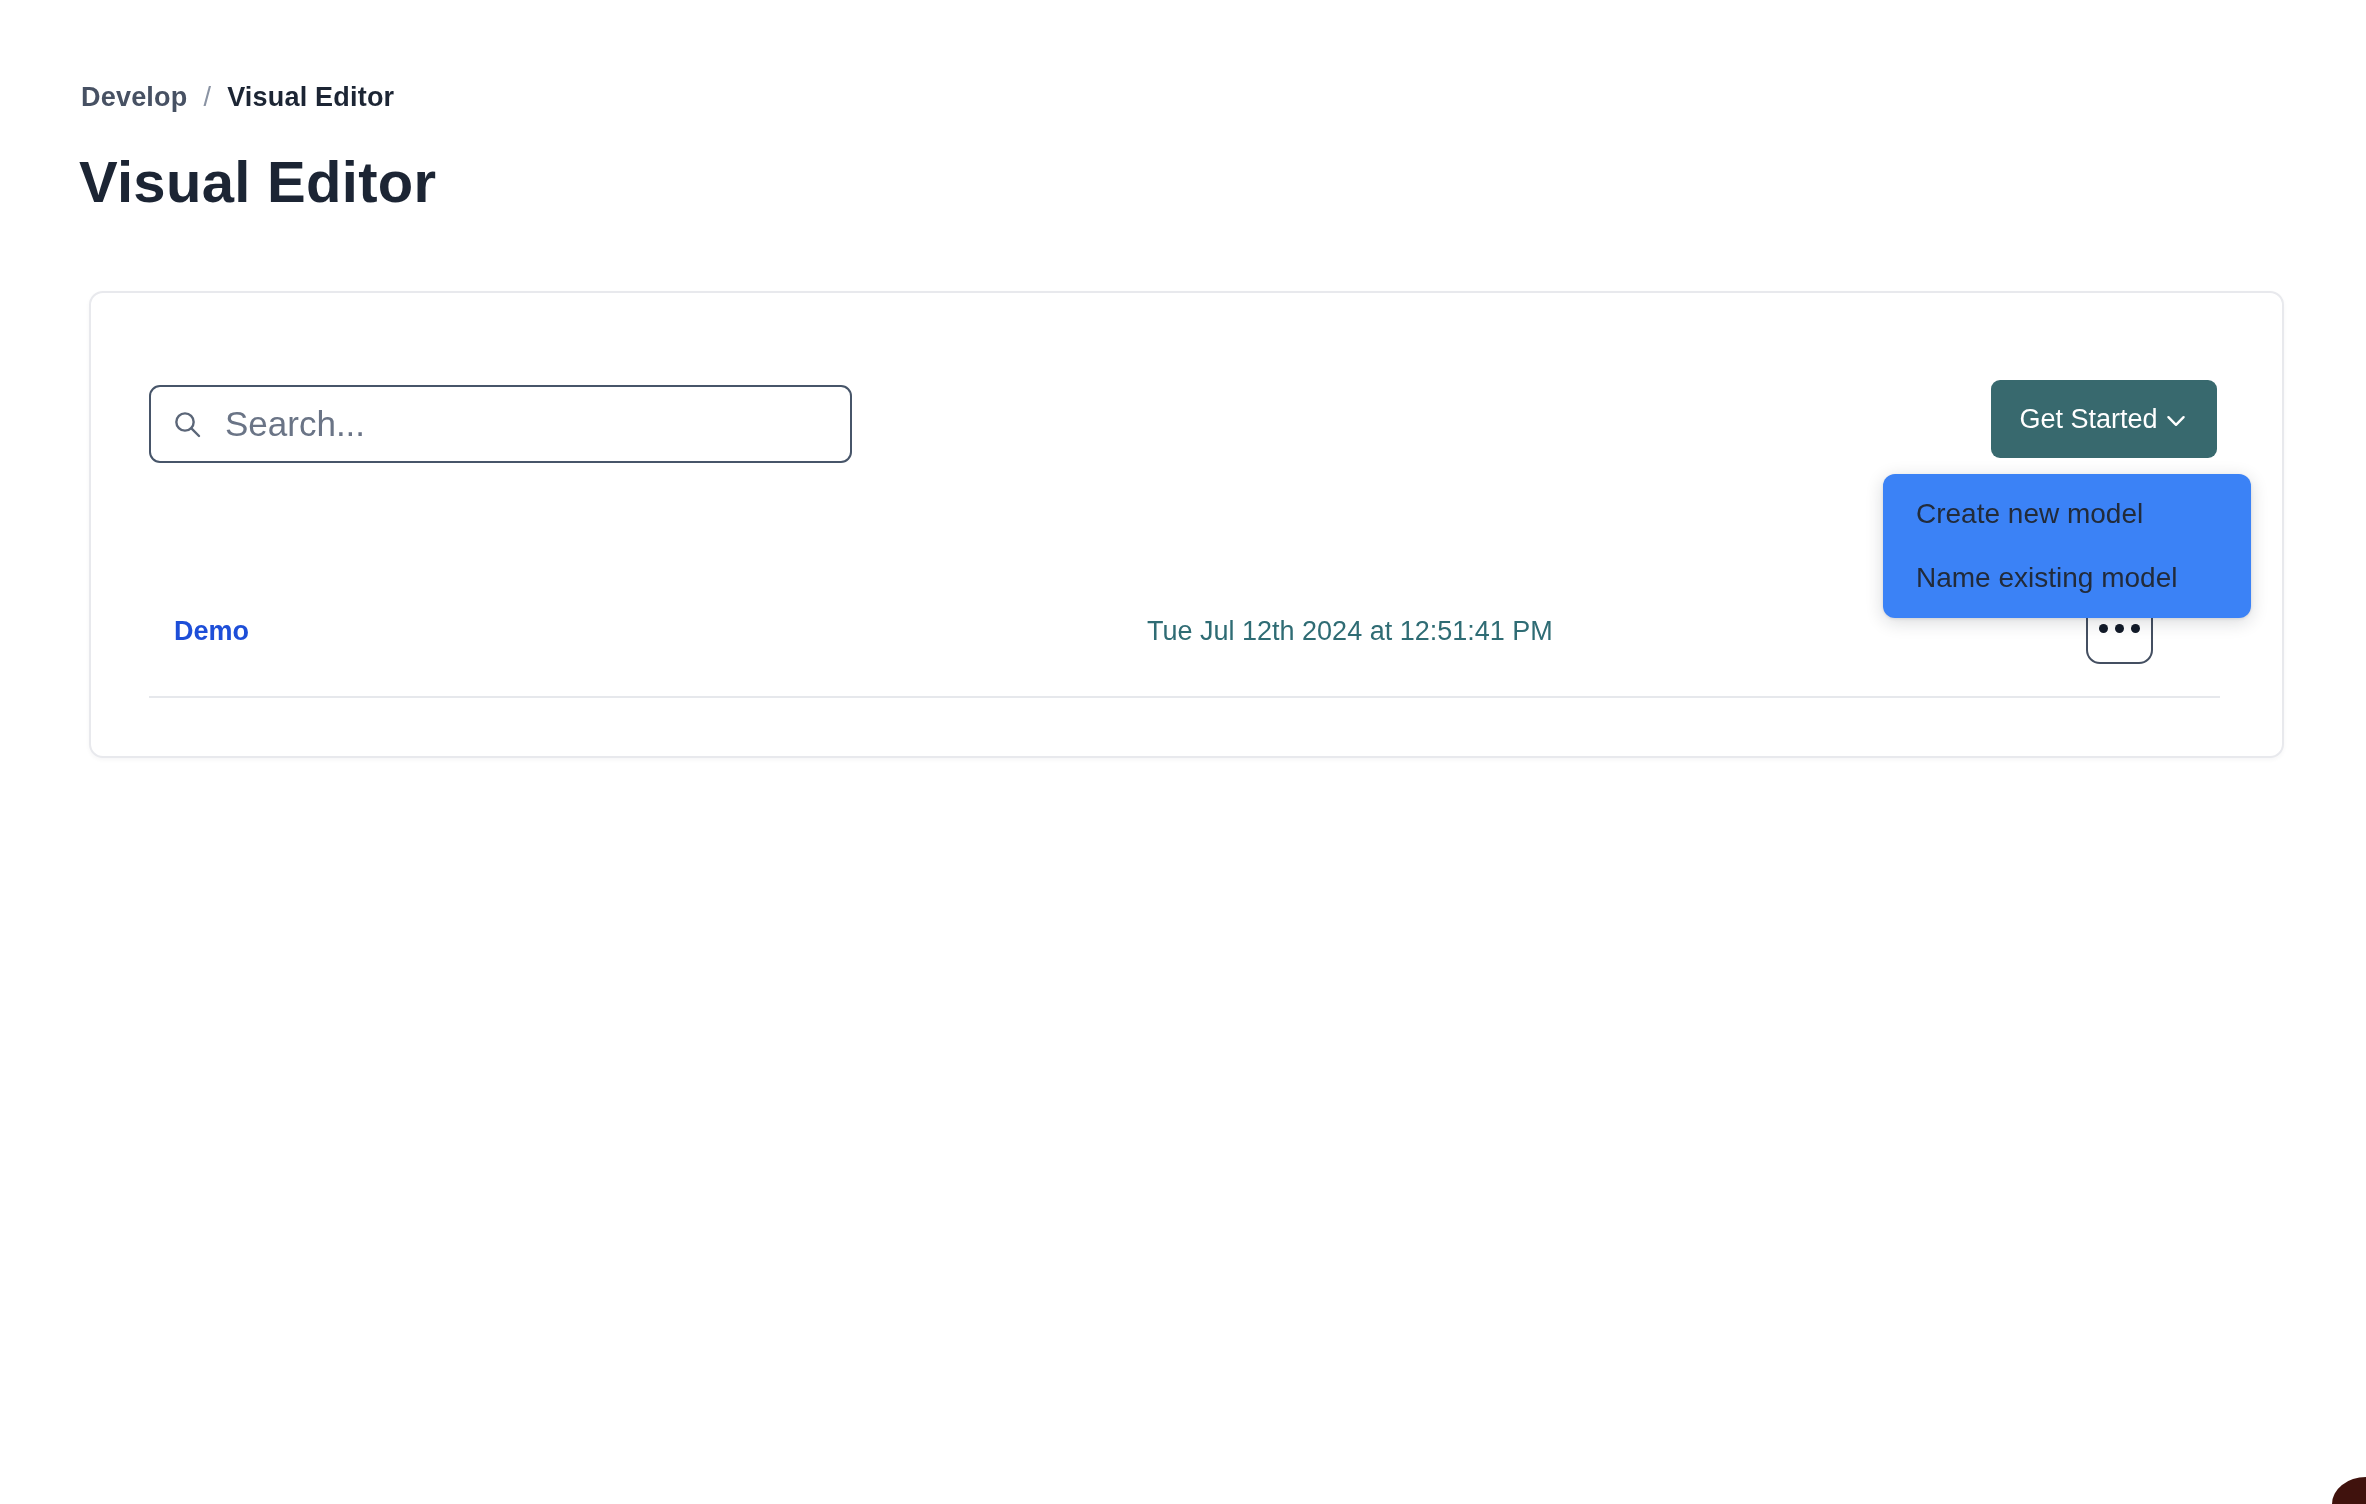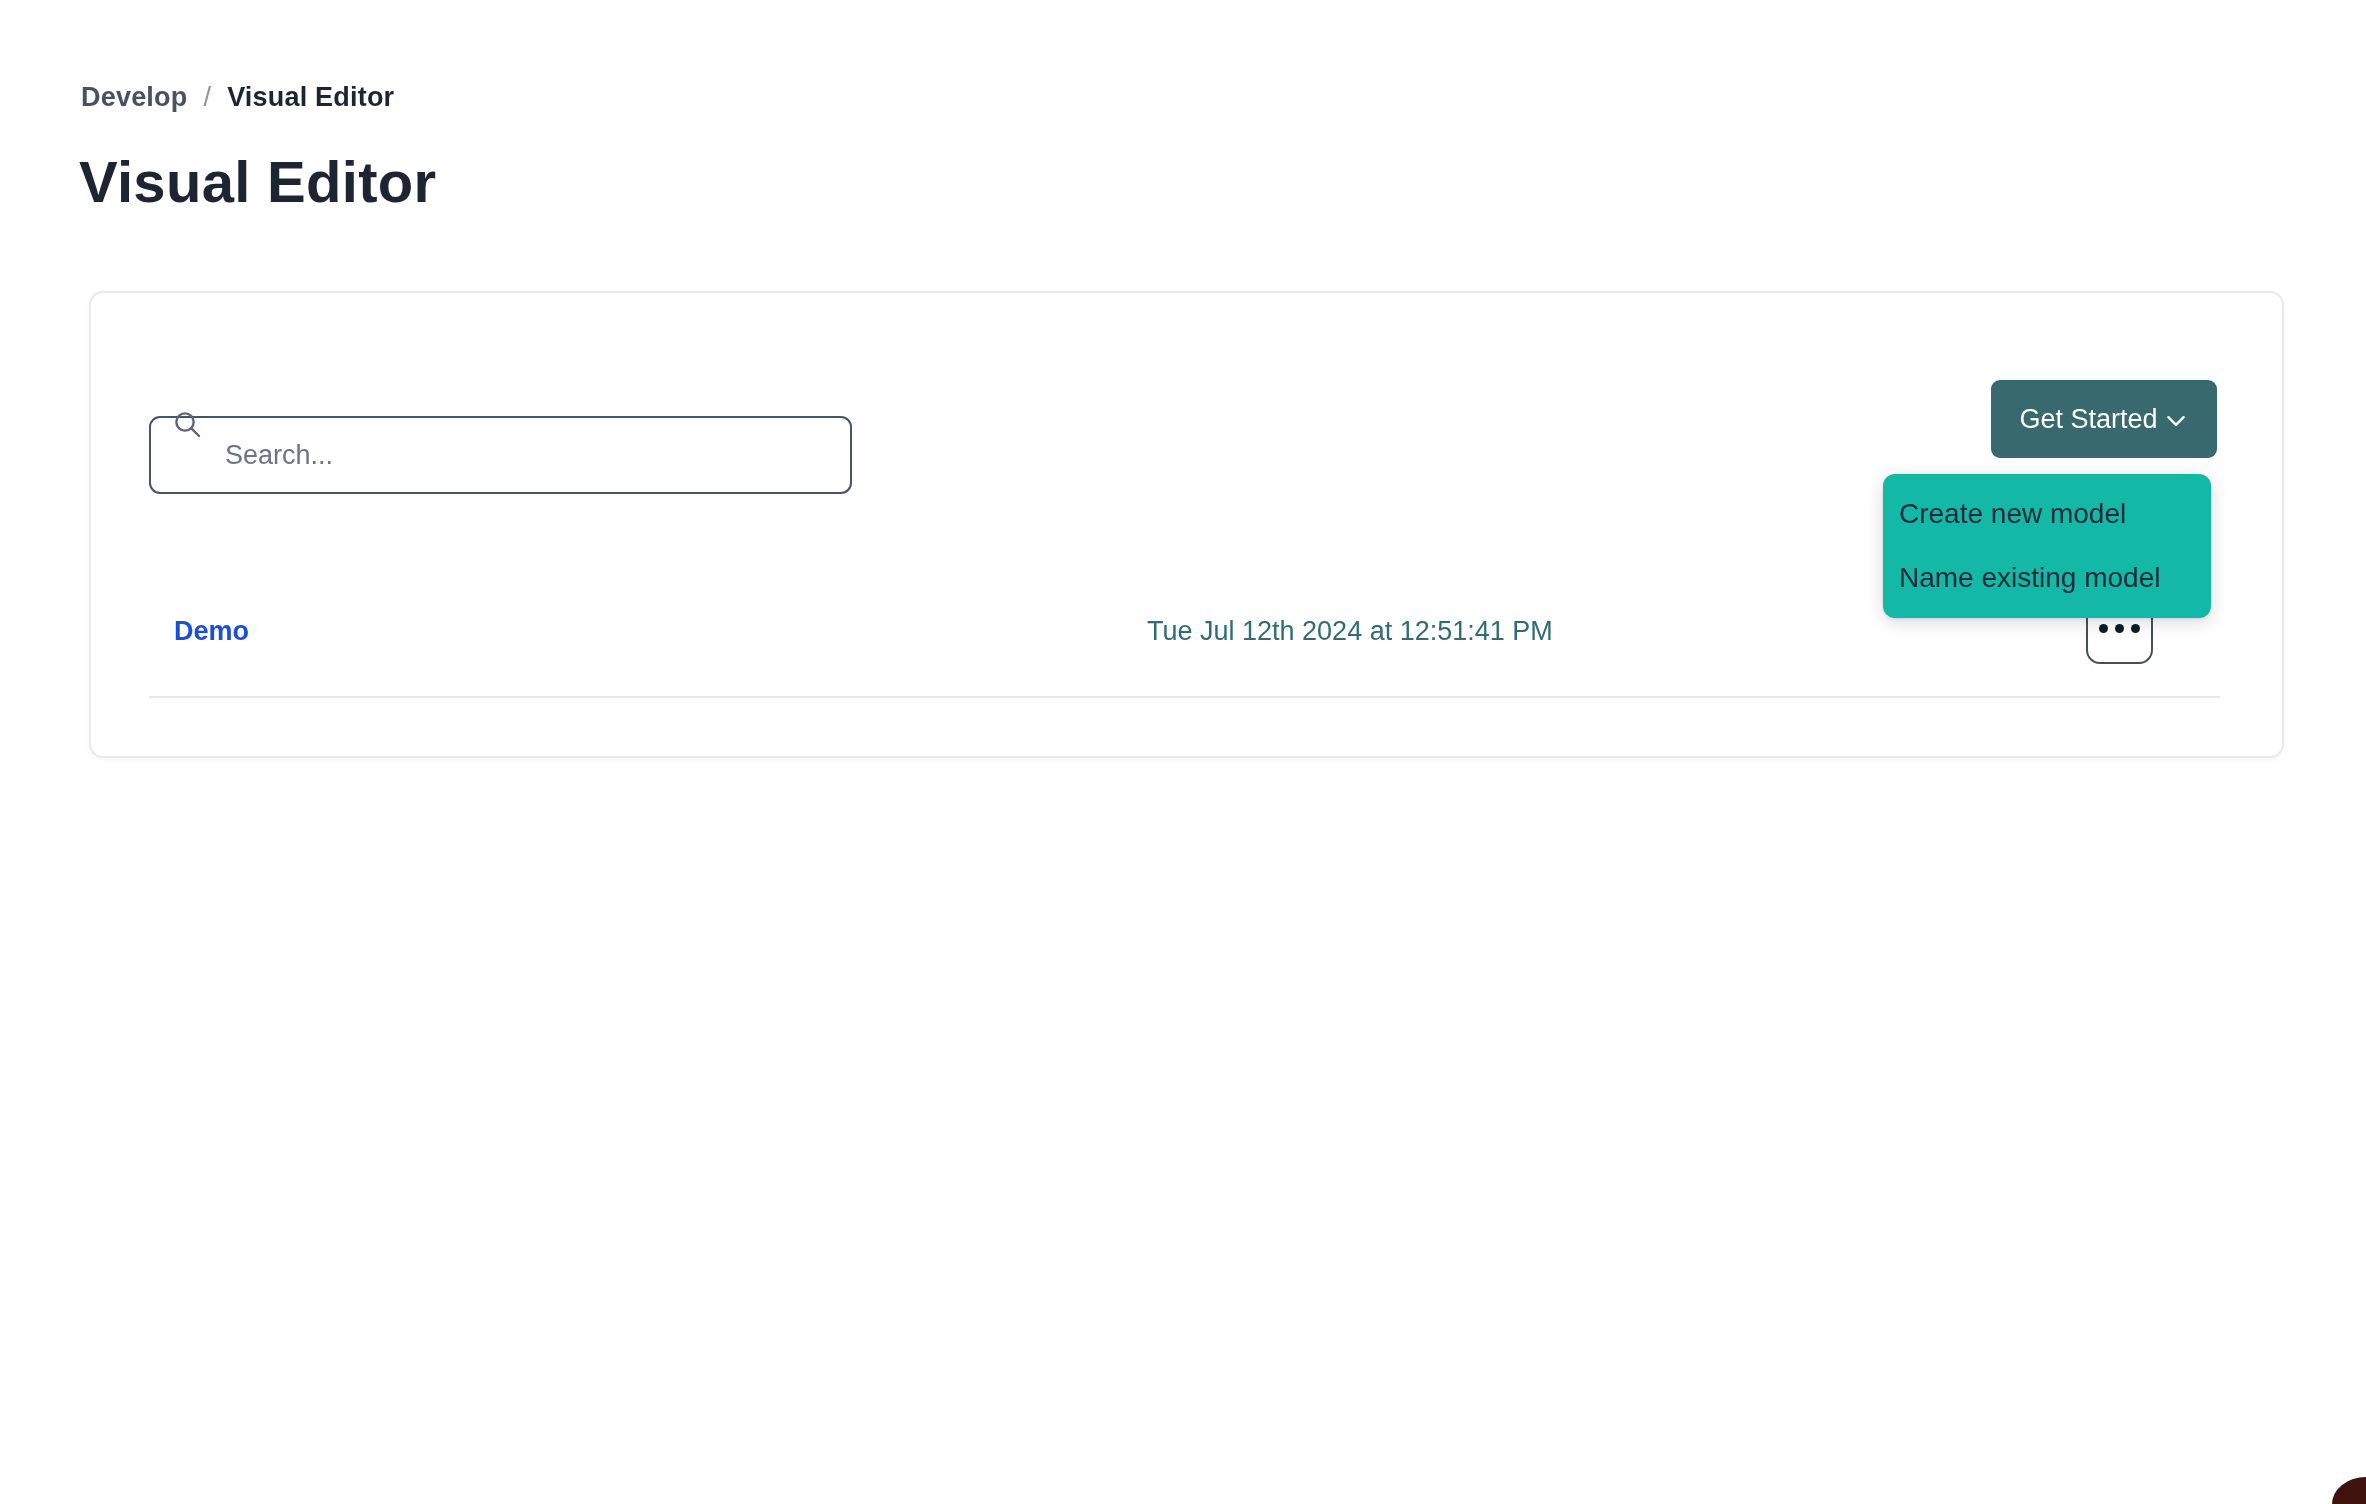--- a/index.html
+++ b/index.html
@@ -64,25 +64,24 @@
     width: 703px;
     height: 78px;
   }
   .search-input {
     width: 100%;
     height: 100%;
     border: 2.5px solid #475569;
     border-radius: 11px;
     padding: 0 20px 0 74px;
     font-family: "Liberation Sans", sans-serif;
-    font-size: 27px;
+    font-size: 35px;
     color: #0f172a;
     outline: none;
     background: #ffffff;
-    margin-top: 31px;
   }
   .search-input::placeholder { color: #6a7486; opacity: 1; }
   .search-icon {
     position: absolute;
     left: 22px;
     top: 50%;
     transform: translateY(-50%);
     width: 32px;
     height: 32px;
     pointer-events: none;
@@ -186,26 +185,26 @@
     width: 2071px;
     height: 2px;
     background: #e6e8ec;
   }
 
   
   .dropdown-menu {
     position: absolute;
     left: 1883px;
     top: 474px;
-    width: 328px;
+    width: 368px;
     height: 144px;
-    background: #14b8a6;
+    background: #3b82f6;
     border-radius: 12px;
     box-shadow: 0 4px 18px rgba(16,24,40,0.16), 0 1px 3px rgba(16,24,40,0.10);
-    padding: 8px 0;
+    padding: 8px 17px;
     z-index: 20;
   }
   .menu-item {
     height: 64px;
     display: flex;
     align-items: center;
     padding: 0 16px;
     font-size: 28px;
     color: #222b3a;
     cursor: pointer;

